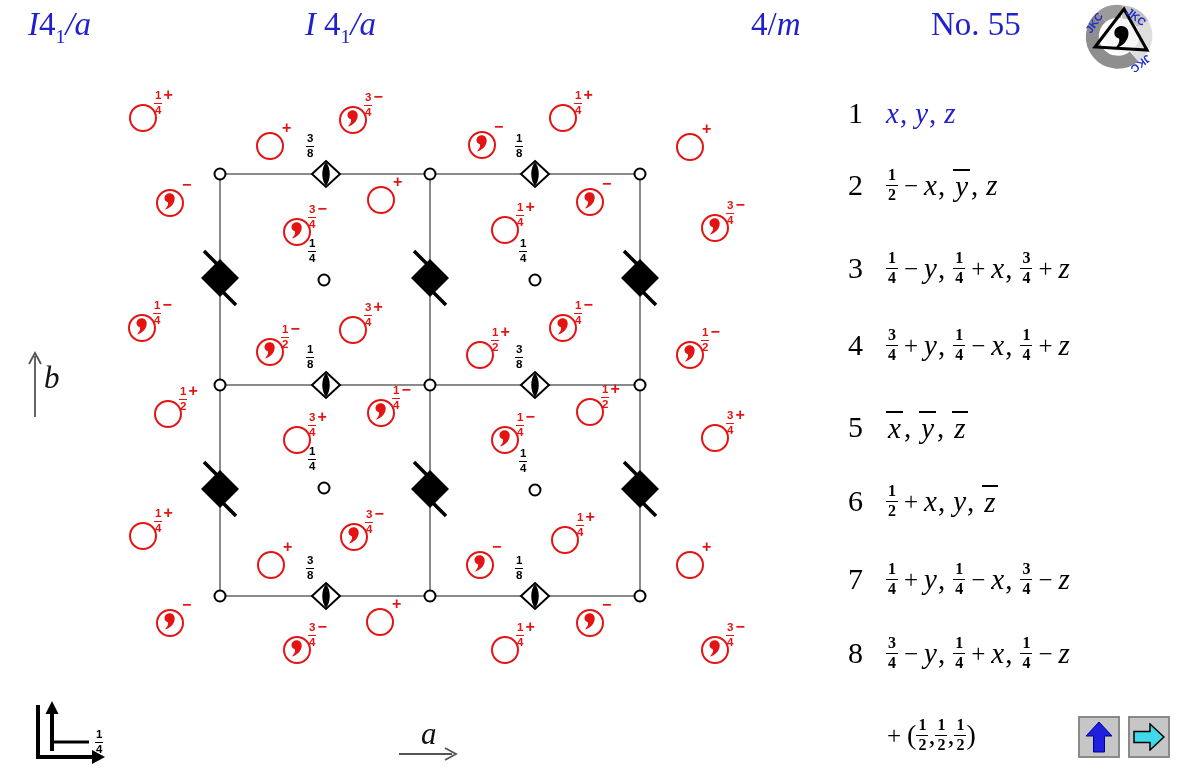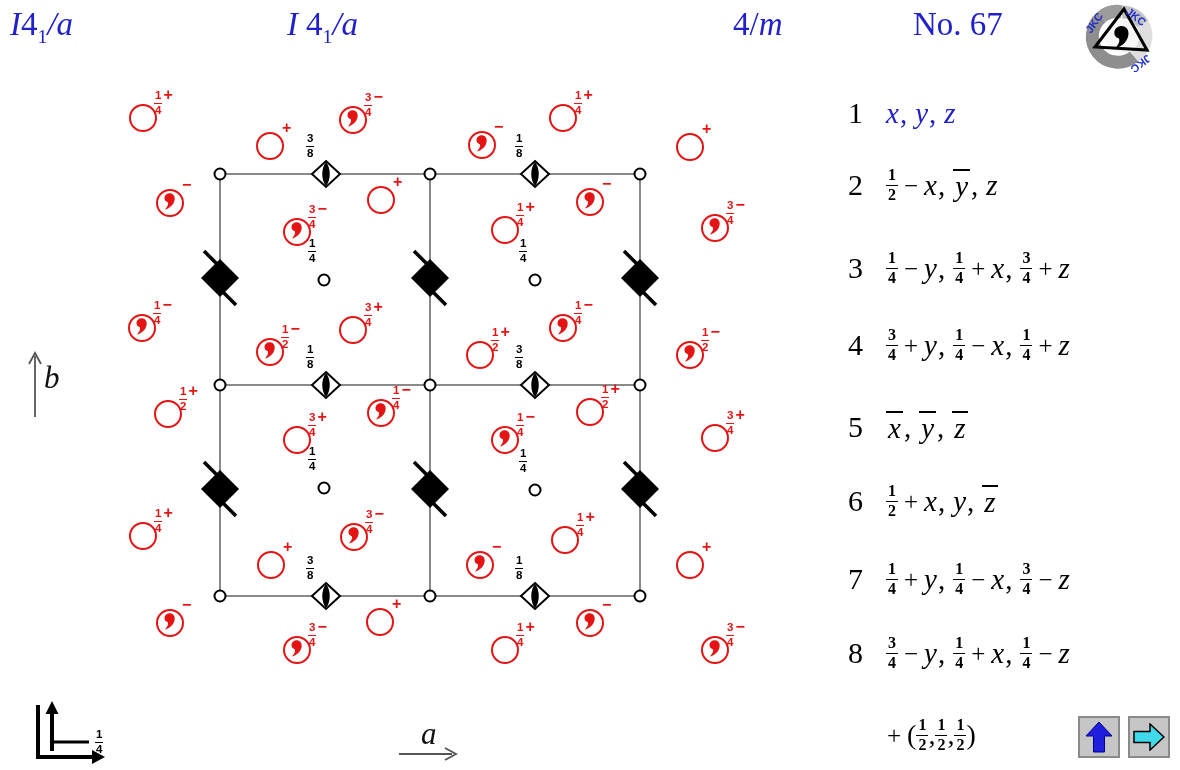--- a/index.html
+++ b/index.html
@@ -1,18 +1,18 @@
 <!DOCTYPE html>
 <html style="--red: #e41414; --blue: #2121cc; --nav-up: #1f1fdd; --nav-right: #3fd9ea;"><head>
 <meta charset="utf-8">
 <style>
   html,body{margin:0;padding:0;background:#fff;}
   .stage{position:relative;width:1180px;height:770px;background:#fff;overflow:hidden;
          font-family:"Liberation Serif",serif;}
-  .title{position:absolute;color:var(--blue);font-size:33px;white-space:nowrap;}
+  .title{position:absolute;color:var(--blue);font-size:33px;white-space:nowrap;margin-left:18px;}
   .title i{font-style:italic;}
   .title sub{font-size:0.60em;line-height:0;}
   .axis-letter{position:absolute;font-style:italic;font-size:31px;color:#111;}
   
   .posline{position:absolute;left:848px;display:flex;align-items:center;height:40px;color:#000;}
   .posline .num{font-size:30px;width:30px;margin-right:8px;}
   .expr{display:flex;align-items:center;}
   .expr.blue{color:var(--blue);}
   .varit{font-style:italic;font-size:29px;line-height:1;}
   .vbar{display:inline-block;border-top:2px solid currentColor;line-height:1;padding:1px 2px 0 2px;}
@@ -45,21 +45,21 @@
 
   <div class="title" style="left:10px;top:6px;">
     <i>I</i><span>4</span><sub>1</sub><i>/a</i>
   </div>
   <div class="title" style="left:287px;top:6px;">
     <i>I</i><span style="margin-left:8px;">4</span><sub>1</sub><i>/a</i>
   </div>
   <div class="title" style="left:733px;top:6px;">
     <span>4/</span><i>m</i>
   </div>
-  <div class="title" style="left:913px;top:6px;">No. 67</div>
+  <div class="title" style="left:913px;top:6px;">No. 55</div>
 
   <svg width="78" height="70" viewBox="0 0 78 70" style="position:absolute;left:1083px;top:2px;">
     <g>
       <path d="M 18.6,15.0 A 24 24 0 0 1 39,10" fill="none" stroke="#9b9b9b" stroke-width="13"></path>
       <path d="M 39,10 A 24 24 0 0 1 59.8,22.0" fill="none" stroke="#c3c3c3" stroke-width="13"></path>
       <path d="M 59.8,22.0 A 24 24 0 0 1 51.0,54.4" fill="none" stroke="#dedede" stroke-width="13"></path>
       <path d="M 51.0,54.4 A 24 24 0 0 1 18.6,15.0" fill="none" stroke="#8e8e8e" stroke-width="13"></path>
       <circle cx="39" cy="34" r="17" fill="#f7f7f7"></circle>
     </g>
     <polygon points="41,7 12,45 64,48" fill="none" stroke="#000" stroke-width="3"></polygon>

